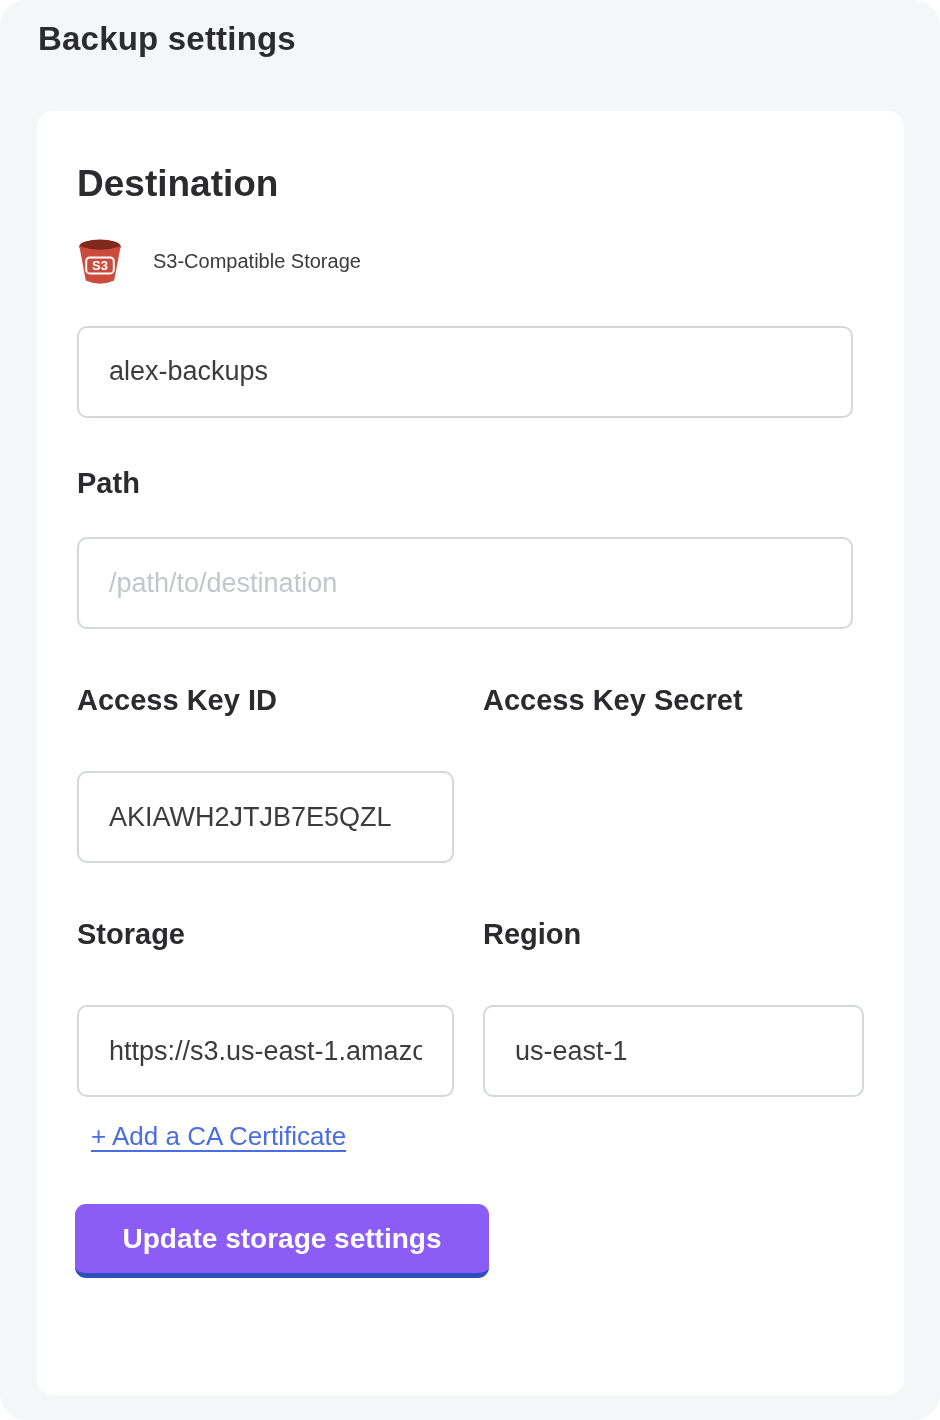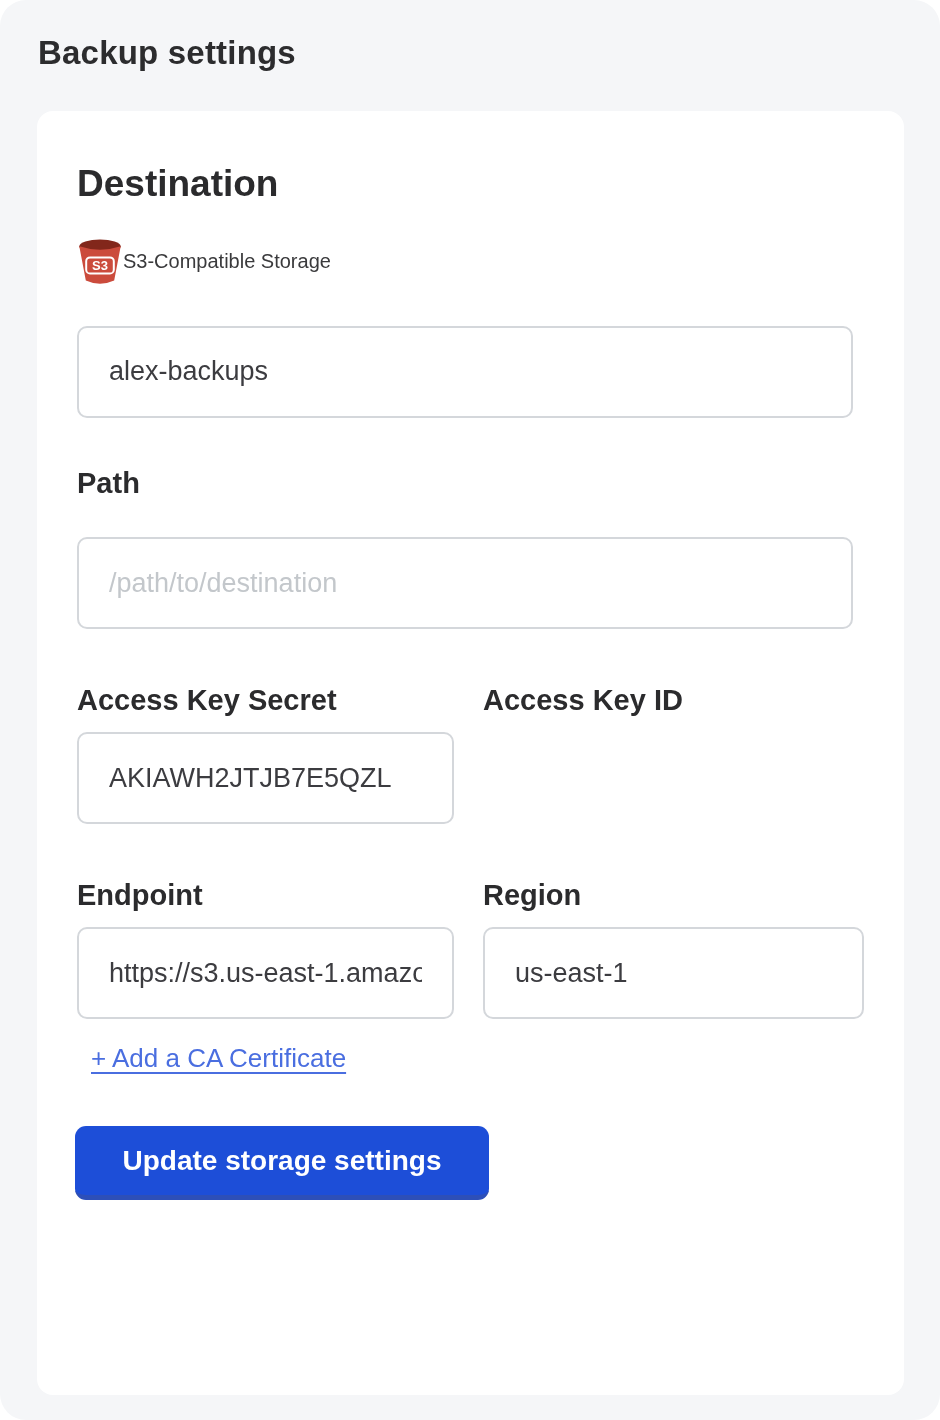--- a/index.html
+++ b/index.html
@@ -8,21 +8,21 @@
 
   .panel {
     position: absolute; inset: 0;
     background: #f5f6f8;
     border-radius: 26px;
     overflow: hidden;
   }
 
   .page-title {
     position: absolute;
-    left: 38px; top: 34px;
+    left: 38px; top: 20px;
     font-size: 33px;
     font-weight: 700;
     color: #2c2c2e;
     letter-spacing: 0.2px;
   }
 
   .card {
     position: absolute;
     left: 37px; top: 111px;
     width: 867px; height: 1284px;
@@ -35,20 +35,21 @@
     font-size: 37px;
     font-weight: 700;
     color: #2b2b2d;
     line-height: 1.15;
   }
 
   .dest-row {
     margin-top: 30px;
     display: flex;
     align-items: center;
+    gap: 30px;
     height: 52px;
   }
   .dest-row .s3-icon { flex: 0 0 auto; display: block; }
   .dest-value {
     font-size: 20px;
     color: #3a3a3c;
   }
 
   .field-label {
     display: block;
@@ -75,21 +76,21 @@
   }
   .text-input::placeholder { color: #c3c7cb; opacity: 1; }
 
   .two-col {
     display: grid;
     grid-template-columns: 377px 381px;
     column-gap: 29px;
   }
   .two-col .field-label { margin-top: 56px; }
   .two-col .text-input { width: 100%; margin-top: 0; }
-  .inputs-row { margin-top: 15px; border-radius: 7px; }
+  .inputs-row { margin-top: 54px; border-radius: 7px; }
 
   .secret-wrap { position: relative; width: 100%; }
   .secret-wrap .text-input { padding-right: 84px; }
   .eye-btn {
     position: absolute;
     right: 22px; top: 50%;
     transform: translateY(-50%);
     width: 44px; height: 44px;
     border: none; background: transparent;
     cursor: pointer;
@@ -107,21 +108,21 @@
     cursor: pointer;
     text-align: right;
   }
 
   .submit-btn {
     display: block;
     margin-top: 52px;
     margin-left: -2px;
     min-width: 414px;
     height: 74px;
-    background: #1d4ed8;
+    background: #8b5cf6;
     border: none;
     border-bottom: 5px solid #2d4fb8;
     border-radius: 11px;
     color: #ffffff;
     font-family: "Liberation Sans", sans-serif;
     font-size: 28px;
     font-weight: 700;
     cursor: pointer;
     padding: 0 40px;
   }
@@ -146,29 +147,29 @@
       </svg>
       <span class="dest-value">S3-Compatible Storage</span>
     </div>
 
     <input class="text-input" type="text" value="alex-backups" style="">
 
     <label class="field-label">Path</label>
     <input class="text-input" type="text" placeholder="/path/to/destination" style="">
 
     <div class="two-col">
+      <label class="field-label">Access Key ID</label>
       <label class="field-label">Access Key Secret</label>
-      <label class="field-label">Access Key ID</label>
     </div>
     <div class="two-col inputs-row">
       <input class="text-input" type="text" value="AKIAWH2JTJB7E5QZL" style="">
     </div>
 
     <div class="two-col">
-      <label class="field-label">Endpoint</label>
+      <label class="field-label">Storage</label>
       <label class="field-label">Region</label>
     </div>
     <div class="two-col inputs-row">
       <input class="text-input" type="text" value="https://s3.us-east-1.amazonaws.com" style="">
       <input class="text-input" type="text" value="us-east-1" style="">
     </div>
 
     <a class="ca-link">+ Add a CA Certificate</a>
 
     <button class="submit-btn" type="button">Update storage settings</button>

